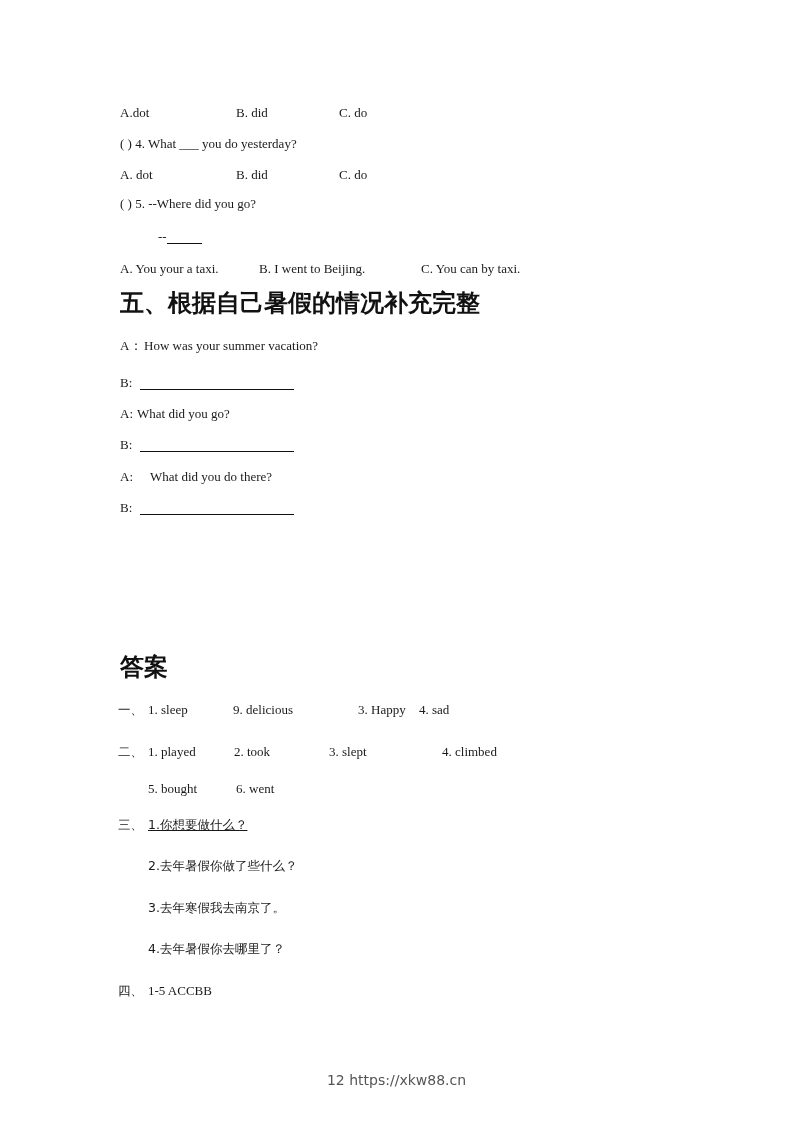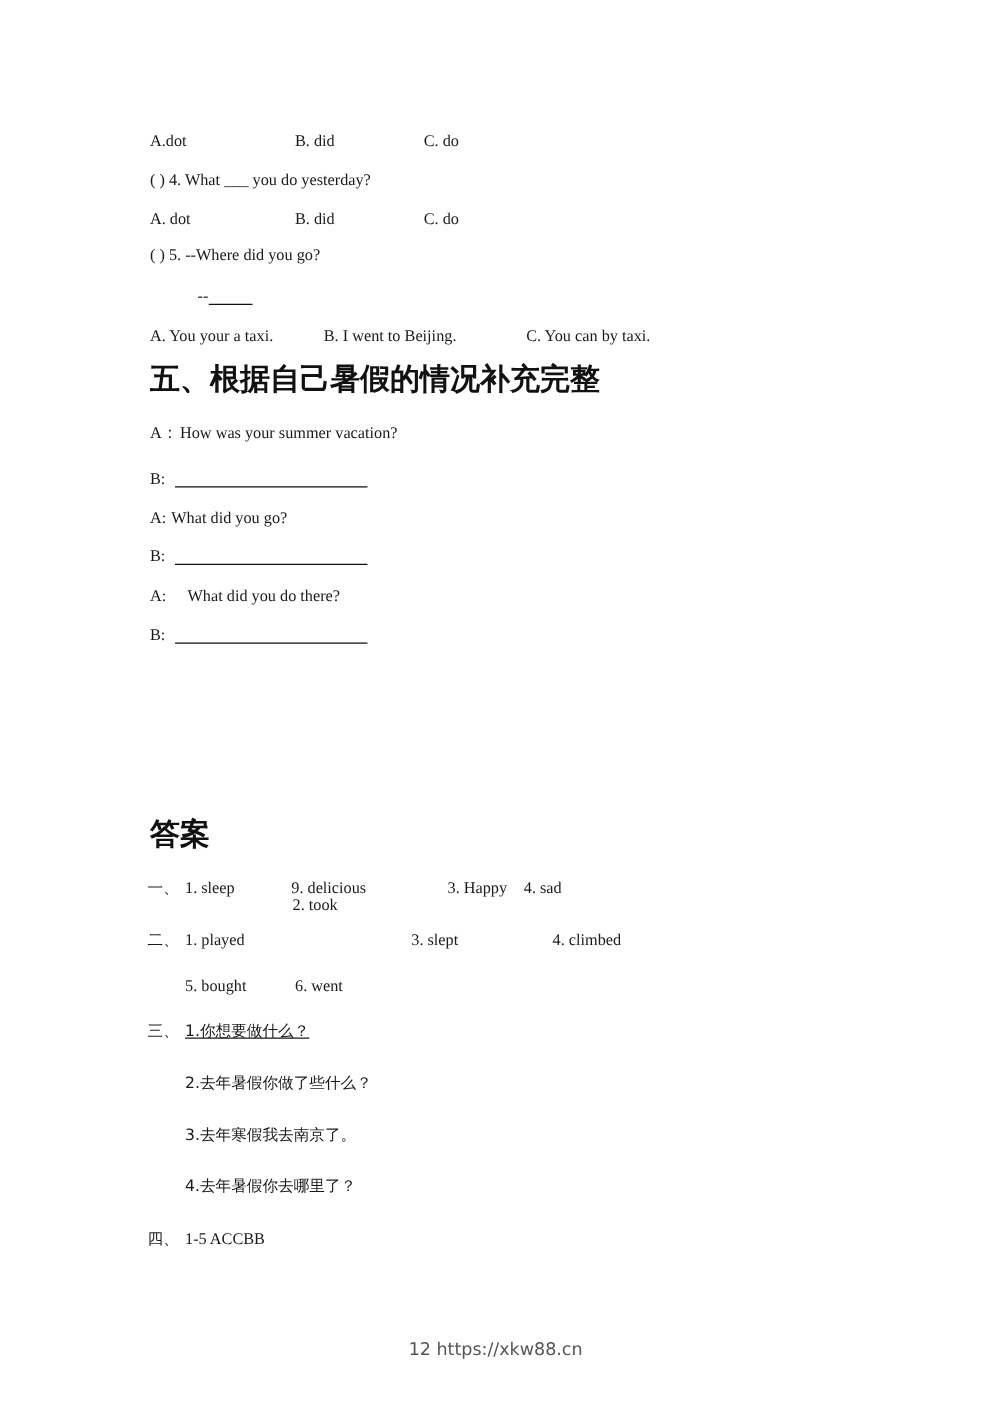--- a/index.html
+++ b/index.html
@@ -107,21 +107,21 @@
     <span class="abs cn" style="left:118px;top:702px;">一、</span>
     <span class="abs" style="left:148px;top:702px;">1. sleep</span>
     <span class="abs" style="left:233px;top:702px;">9. delicious</span>
     <span class="abs" style="left:332px;top:702px;margin-left:26px;">3. Happy</span>
     <span class="abs" style="left:419px;top:702px;">4. sad</span>
   </div>
 
   <div>
     <span class="abs cn" style="left:118px;top:744px;">二、</span>
     <span class="abs" style="left:148px;top:744px;">1. played</span>
-    <span class="abs" style="left:234px;top:716px;">2. took</span>
+    <span class="abs" style="left:234px;top:744px;">2. took</span>
     <span class="abs" style="left:329px;top:744px;">3. slept</span>
     <span class="abs" style="left:419px;top:744px;margin-left:23px;">4. climbed</span>
     <span class="abs" style="left:148px;top:781px;">5. bought</span>
     <span class="abs" style="left:236px;top:781px;">6. went</span>
   </div>
 
   <div>
     <span class="abs cn" style="left:118px;top:817px;">三、</span>
     <span class="abs cn" style="left:148px;top:817px;text-decoration:underline;">1.你想要做什么？</span>
     <span class="abs cn" style="left:148px;top:858px;">2.去年暑假你做了些什么？</span>

